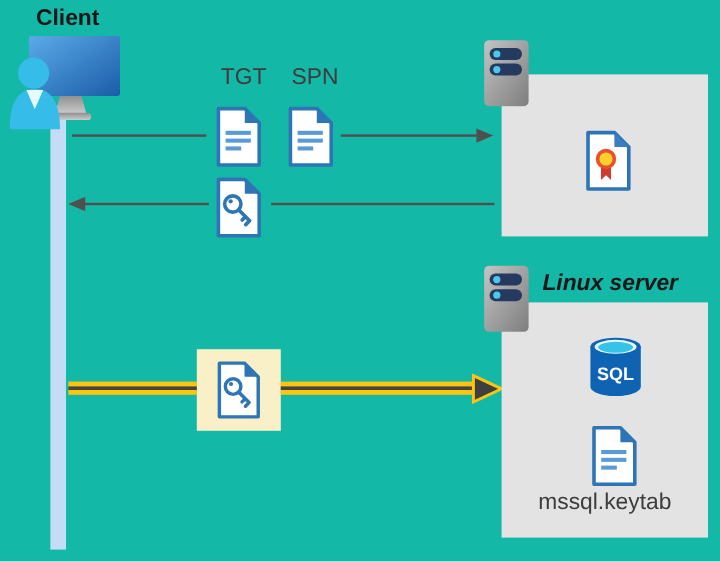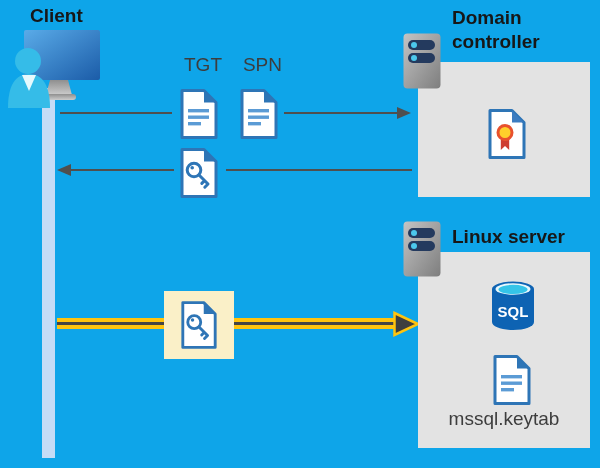--- a/index.html
+++ b/index.html
@@ -1,17 +1,17 @@
 <!DOCTYPE html>
 <html><head>
 <meta charset="utf-8">
 <style>
   html,body{margin:0;padding:0;background:#ffffff;}
   #stage{
-    position:relative;width:600px;height:468px;background:#0ea5e9;
+    position:relative;width:600px;height:468px;background:#14b8a6;
     font-family:"Liberation Sans","DejaVu Sans",sans-serif;overflow:hidden;
   }
   .abs{position:absolute;}
   .heading{font-weight:bold;color:#171717;font-size:19px;line-height:24px;}
   .sublabel{color:#3d3d3d;font-size:19px;line-height:22px;}
   .panel{background:#e3e3e3;}
   .gline{background:#4f4f4f;height:2px;}
   .head-right{width:0;height:0;border-top:6px solid transparent;border-bottom:6px solid transparent;border-left:14px solid #4f4f4f;}
   .head-left{width:0;height:0;border-top:6px solid transparent;border-bottom:6px solid transparent;border-right:14px solid #4f4f4f;}
   .ybar{background:#ffc40e;height:11px;}
@@ -116,40 +116,39 @@
   <div class="abs panel" style="left:418px;top:62px;width:172px;height:135px;"></div>
 
   <svg class="abs" style="left:403px;top:33px;" width="38" height="56" viewBox="0 0 38 56">
     <rect x="0.5" y="0.5" width="37" height="55" rx="4" fill="url(#srvGrad)"></rect>
     <rect x="5" y="7" width="27" height="10" rx="5" fill="#243a5e"></rect>
     <circle cx="11" cy="12" r="3" fill="#4cc8ec"></circle>
     <rect x="5" y="20" width="27" height="10" rx="5" fill="#243a5e"></rect>
     <circle cx="11" cy="25" r="3" fill="#4cc8ec"></circle>
   </svg>
 
-  <div class="abs heading" style="left:452px;top:6px;width:104px;">Domain controller</div>
 
   <svg class="abs" style="left:486px;top:108px;" width="42" height="52" viewBox="0 0 42 52">
     <path d="M4 2.5 H26 L38 14.5 V49.5 H4 Z" fill="#ffffff" stroke="#2e75b6" stroke-width="3" stroke-linejoin="round"></path>
     <path d="M26 2.5 L38 14.5 H26 Z" fill="#3c7cc0"></path>
     <path d="M14.8 28 V42 l4.2 -4 4.2 4 V28 Z" fill="#ce3b2f"></path>
     <circle cx="19" cy="24.5" r="7" fill="#ffd02b" stroke="#e8512d" stroke-width="3"></circle>
   </svg>
 
   <div class="abs panel" style="left:418px;top:252px;width:172px;height:196px;"></div>
 
   <svg class="abs" style="left:403px;top:221px;" width="38" height="56" viewBox="0 0 38 56">
     <rect x="0.5" y="0.5" width="37" height="55" rx="4" fill="url(#srvGrad)"></rect>
     <rect x="5" y="7" width="27" height="10" rx="5" fill="#243a5e"></rect>
     <circle cx="11" cy="12" r="3" fill="#4cc8ec"></circle>
     <rect x="5" y="20" width="27" height="10" rx="5" fill="#243a5e"></rect>
     <circle cx="11" cy="25" r="3" fill="#4cc8ec"></circle>
   </svg>
 
-  <div class="abs heading" style="left:452px;top:225px;white-space:nowrap;">Linux server</div>
+  <div class="abs heading" style="left:452px;top:225px;white-space:nowrap;font-style:italic;">Linux server</div>
 
   <svg class="abs" style="left:489px;top:280px;" width="48" height="52" viewBox="0 0 48 52">
     <path d="M3 9 V42 C3 46.5 12.4 50 24 50 C35.6 50 45 46.5 45 42 V9 Z" fill="#0e63b3"></path>
     <ellipse cx="24" cy="9" rx="21" ry="7.5" fill="#0e63b3"></ellipse>
     <ellipse cx="24" cy="9" rx="17.5" ry="5.8" fill="#e8f8fd"></ellipse>
     <ellipse cx="24" cy="9.4" rx="14.5" ry="4.6" fill="#35c4e8"></ellipse>
     <text x="24" y="37" text-anchor="middle" font-size="15" font-weight="bold" font-family="Liberation Sans, sans-serif" fill="#ffffff">SQL</text>
   </svg>
 
   <svg class="abs" style="left:491px;top:354px;" width="42" height="52" viewBox="0 0 42 52">

